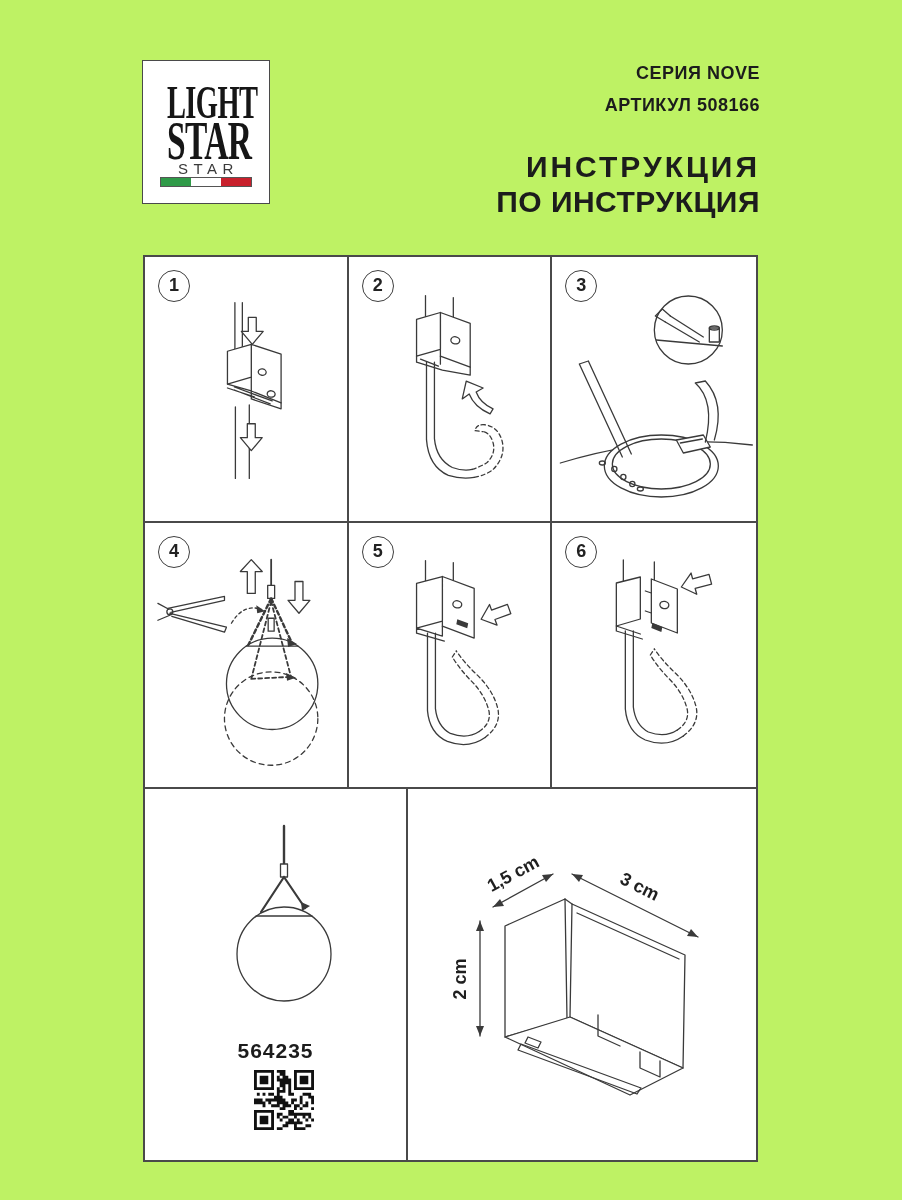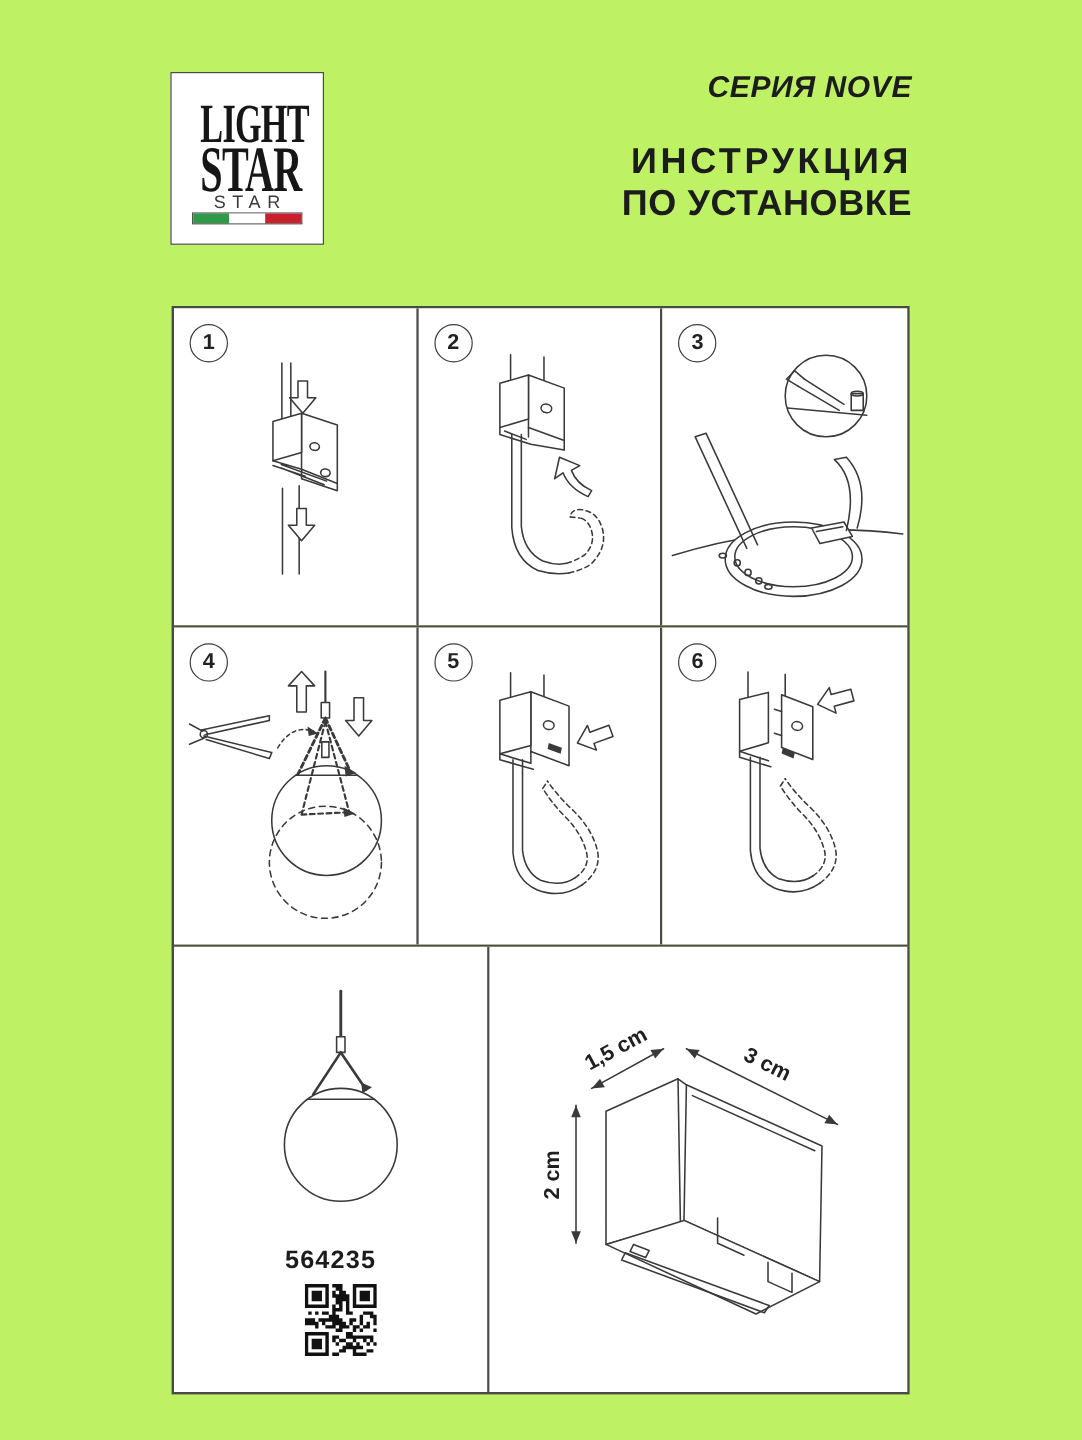--- a/index.html
+++ b/index.html
@@ -16,21 +16,21 @@
              font-family:"Liberation Serif",serif;font-weight:bold;font-size:54px;
              color:#161616;transform:scaleX(0.62);letter-spacing:-1px;}
   .logo-group{position:absolute;left:0;top:99px;width:100%;text-align:center;
               font-size:15px;letter-spacing:5.5px;color:#3a3a3a;text-indent:5px;}
   .logo-flag{position:absolute;left:17px;top:116px;width:90px;height:8px;
              border:0.8px solid #555;display:flex;}
   .logo-flag .f{flex:1;}
 
   
   .titles{position:absolute;top:57px;right:142px;text-align:right;font-weight:bold;color:#1c1c1c;}
-  .t-line{font-size:25px;line-height:32px;letter-spacing:0.5px;font-style:italic;}
+  .t-line{font-size:18px;line-height:32px;letter-spacing:0.5px;}
   .t-instr1{font-size:30px;line-height:35px;letter-spacing:3px;margin-top:28px;}
   .t-instr2{font-size:30px;line-height:35px;letter-spacing:0.5px;}
 
   
   .grid{position:absolute;left:143px;top:255px;width:615px;height:907px;
         border:2px solid #4a4a4a;box-sizing:border-box;display:grid;
         grid-template-rows:266px 266px 1fr;}
   .row{display:grid;box-sizing:border-box;}
   .row-steps{grid-template-columns:1fr 1fr 1fr;border-bottom:2px solid #4a4a4a;}
   .row-bottom{grid-template-columns:263px 1fr;}
@@ -63,22 +63,23 @@
     <div class="logo-group">STAR</div>
     <div class="logo-flag">
       <div class="f" style="background:#2f9a48"></div>
       <div class="f" style="background:#ffffff"></div>
       <div class="f" style="background:#c8202c"></div>
     </div>
   </div>
 
   <div class="titles">
     <div class="t-line">СЕРИЯ NOVE</div>
+    <div class="t-line">АРТИКУЛ 508166</div>
     <div class="t-instr1">ИНСТРУКЦИЯ</div>
-    <div class="t-instr2">ПО УСТАНОВКЕ</div>
+    <div class="t-instr2">ПО ИНСТРУКЦИЯ</div>
   </div>
 
   <div class="grid">
 
     <div class="row row-steps">
 
       <div class="cell vline">
         <div class="badge">1</div>
         <svg class="art" viewBox="0 0 203 264">
           <g>

